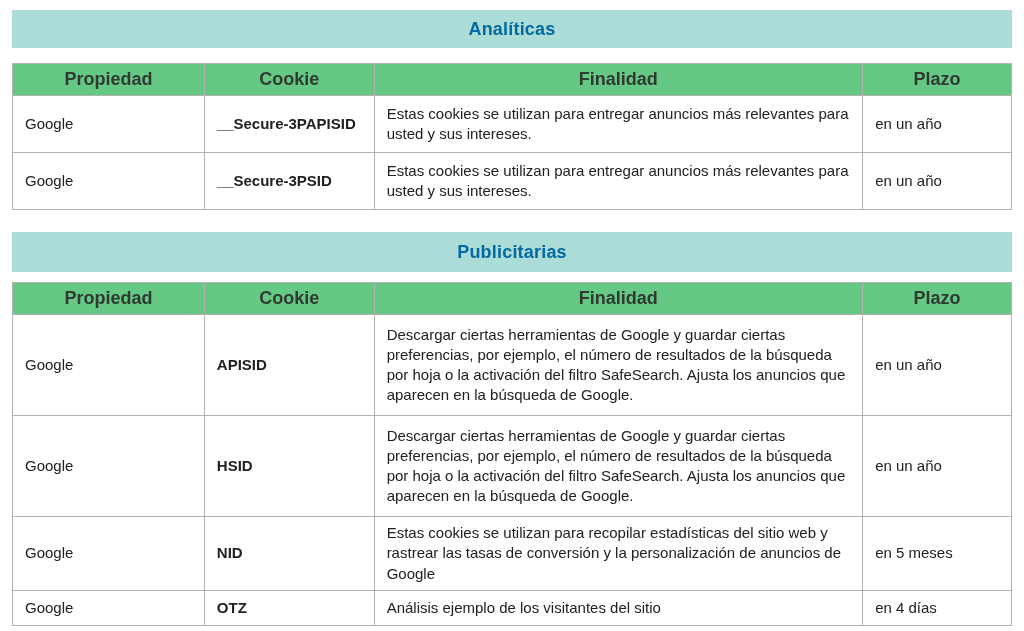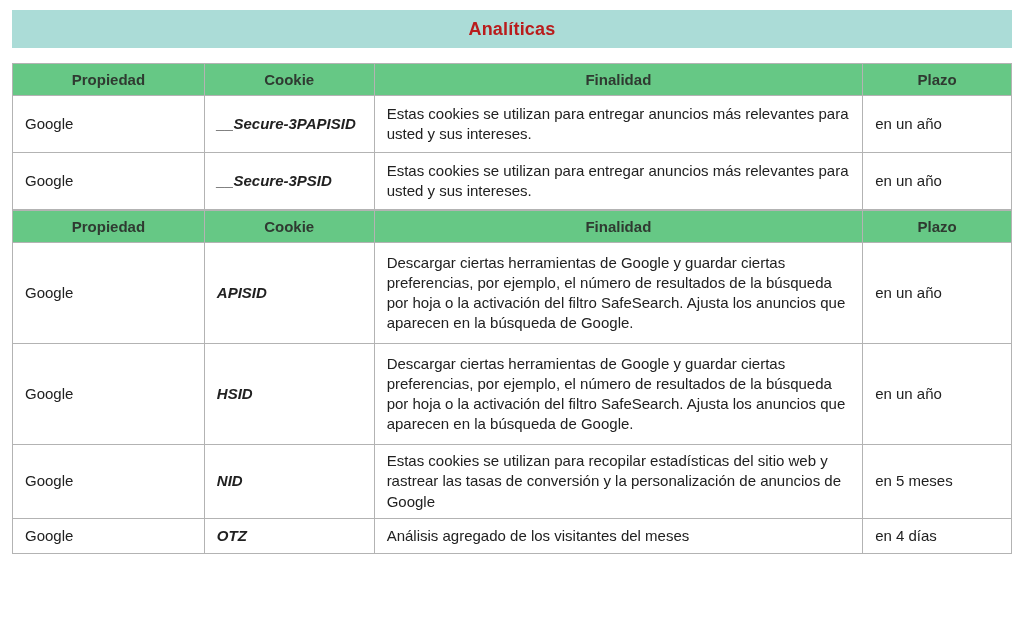--- a/index.html
+++ b/index.html
@@ -17,53 +17,53 @@
     background: #ffffff;
     overflow: hidden;
   }
   .section-band {
     height: 38px;
     display: flex;
     align-items: center;
     justify-content: center;
     font-size: 18px;
     font-weight: bold;
-    color: #b91c1c;
+    color: #0369a1;
     letter-spacing: 0.2px;
   }
   .band-analiticas { background: #abdcd7; margin-bottom: 15px; }
   .band-publicitarias { background: #abdcd7; margin-top: 22px; margin-bottom: 10px; height: 40px; }
   table.cookie-table {
     width: 100%;
     border-collapse: collapse;
     table-layout: fixed;
     font-size: 15px;
   }
   table.cookie-table th {
     background: #66c885;
     color: #2f3a31;
     font-weight: bold;
-    font-size: 15px;
+    font-size: 18px;
     text-align: center;
     height: 27px;
     padding: 2px 6px;
     border: 1px solid #b3b3b3;
   }
   table.cookie-table td {
     border: 1px solid #b3b3b3;
     background: #ffffff;
     padding: 6px 12px;
     vertical-align: middle;
     line-height: 1.35;
   }
   .col-propiedad { width: 19.2%; }
   .col-cookie    { width: 17.0%; }
   .col-finalidad { width: 48.9%; }
   .col-plazo     { width: 14.9%; }
-  td.cookie-name { font-weight: bold; font-style: italic; }
+  td.cookie-name { font-weight: bold; }
   .t1 tbody tr { height: 57px; }
   .t2 tr.row-tall   { height: 101px; }
   .t2 tr.row-medium { height: 73px; }
   .t2 tr.row-short  { height: 35px; }
 </style>
 </head>
 <body>
 
 <div class="page">
 
@@ -95,20 +95,23 @@
       </tr>
       <tr>
         <td>Google</td>
         <td class="cookie-name">__Secure-3PSID</td>
         <td>Estas cookies se utilizan para entregar anuncios más relevantes para usted y sus intereses.</td>
         <td>en un año</td>
       </tr>
     </tbody>
   </table>
 
+  <div class="section-band band-publicitarias">
+    <span>Publicitarias</span>
+  </div>
 
   <table class="cookie-table t2">
     <colgroup>
       <col class="col-propiedad">
         <col class="col-cookie">
         <col class="col-finalidad">
         <col class="col-plazo">
     </colgroup>
     <thead>
       <tr>
@@ -133,19 +136,19 @@
       </tr>
       <tr class="row-medium">
         <td>Google</td>
         <td class="cookie-name">NID</td>
         <td>Estas cookies se utilizan para recopilar estadísticas del sitio web y rastrear las tasas de conversión y la personalización de anuncios de Google</td>
         <td>en 5 meses</td>
       </tr>
       <tr class="row-short">
         <td>Google</td>
         <td class="cookie-name">OTZ</td>
-        <td>Análisis agregado de los visitantes del meses</td>
+        <td>Análisis ejemplo de los visitantes del sitio</td>
         <td>en 4 días</td>
       </tr>
     </tbody>
   </table>
 
 </div>
 
 </body></html>

